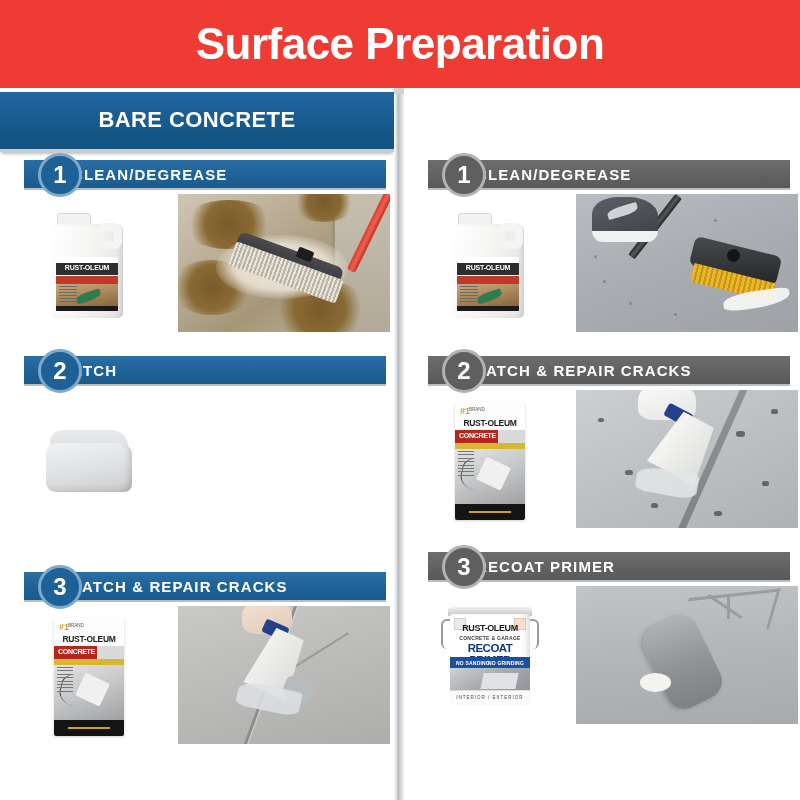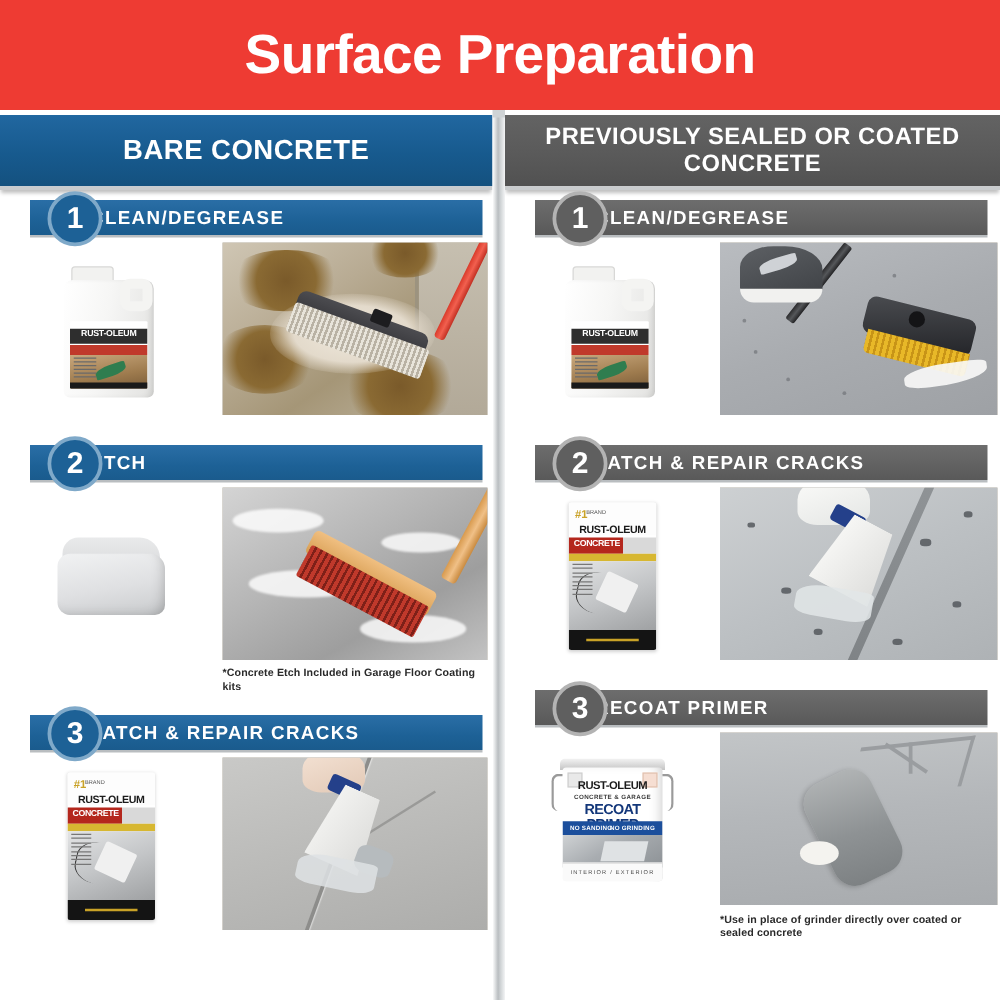--- a/index.html
+++ b/index.html
@@ -224,23 +224,20 @@
 
 <div class="page">
 
   <div class="title-banner">
     <div class="title">Surface Preparation</div>
   </div>
 
   <div class="col-header left">
     <div class="ch-text">BARE CONCRETE</div>
   </div>
-  <div class="col-header right">
-    <div class="ch-text">PREVIOUSLY SEALED OR COATED CONCRETE</div>
-  </div>
 
   <div class="divider-top-cap"></div>
   <div class="divider"></div>
 
   <div class="column left">
 
     <div class="step" style="margin-bottom:16px;">
       <div class="step-bar blue">
         <div class="badge blue">
           <span class="num">1</span>
@@ -295,36 +292,20 @@
           <span class="num">2</span>
         </div>
         <span class="label">ETCH</span>
       </div>
       <div class="step-body" style="height:172px;">
         <div class="prod-slot" style="width:178px;height:150px;">
           <div class="bag">
             <div class="top"></div>
             <div class="main"></div>
           </div>
-        </div>
-        <div style="width:212px;">
-          <div class="photo-slot" style="width:212px;height:138px;margin-top:4px;">
-            <div class="photo">
-              <div class="sc sc2">
-                <div class="splash" style="left:4%;top:12%;width:34%;height:14%;"></div>
-                <div class="splash" style="left:10%;top:48%;width:44%;height:16%;"></div>
-                <div class="splash" style="left:52%;top:74%;width:40%;height:16%;"></div>
-                <div class="splash" style="left:60%;top:26%;width:30%;height:12%;"></div>
-                <div class="handle"></div>
-                <div class="head"></div>
-                <div class="bristles"></div>
-              </div>
-            </div>
-          </div>
-          <div class="footnote" style="margin-top:5px;">*Concrete Etch Included in Garage Floor Coating kits</div>
         </div>
       </div>
     </div>
 
     <div class="step">
       <div class="step-bar blue">
         <div class="badge blue">
           <span class="num">3</span>
         </div>
         <span class="label">PATCH &amp; REPAIR CRACKS</span>
@@ -518,20 +499,19 @@
             <div class="photo">
               <div class="sc sc6">
                 <div class="frame"></div>
                 <div class="frame2"></div>
                 <div class="frame3"></div>
                 <div class="roller"></div>
                 <div class="cap"></div>
               </div>
             </div>
           </div>
-          <div class="footnote" style="margin-top:6px;max-width:200px;">*Use in place of grinder directly over coated or sealed concrete</div>
         </div>
       </div>
     </div>
 
   </div>
 
 </div>
 
 </body></html>

